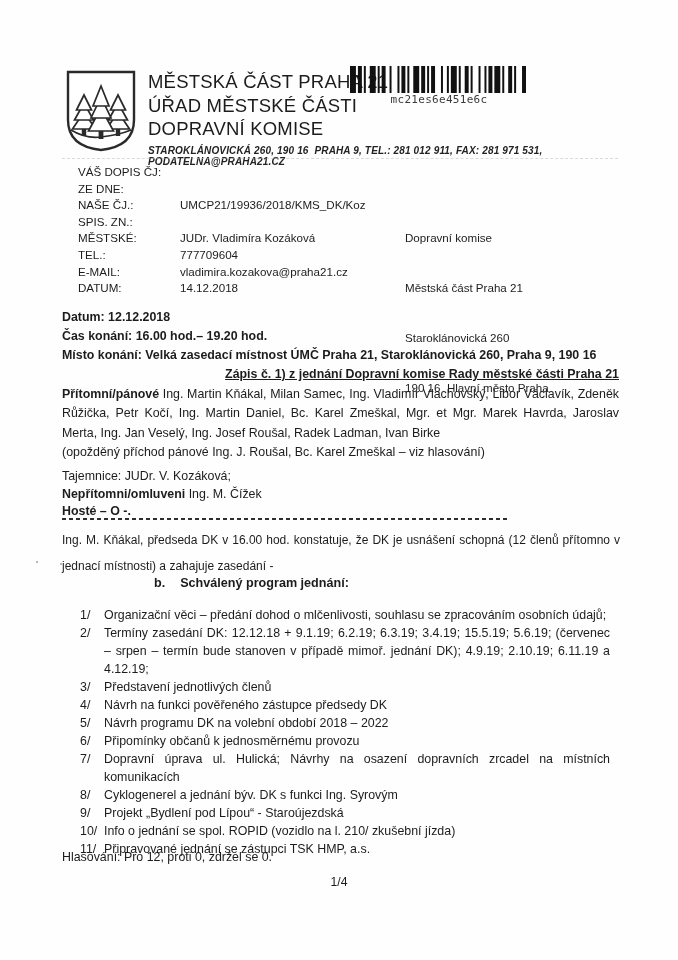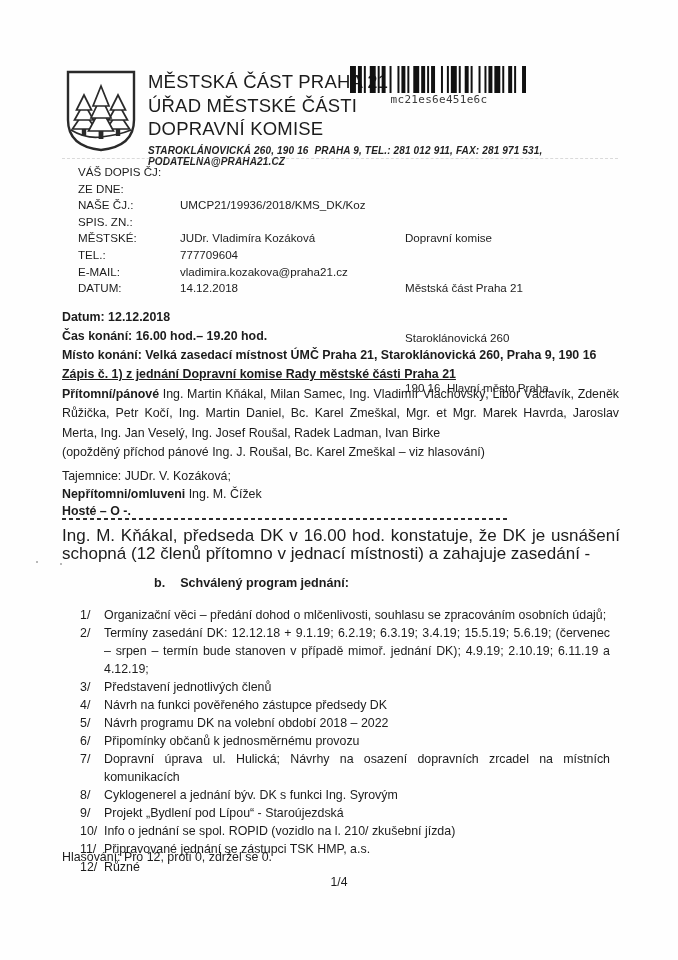--- a/index.html
+++ b/index.html
@@ -20,29 +20,29 @@
   .barcode-text { font-size:11px; text-align:center; color:#3a3a3a; margin-top:0; font-family:"DejaVu Sans Mono", monospace; letter-spacing:.3px;}
   
   .faint-rule { position:absolute; top:158px; left:62px; width:556px; border-top:1.5px dashed #bdbdbd; opacity:.55; }
   
   .ref-block { position:absolute; top:164px; left:78px; font-size:11.6px; line-height:16.6px; }
   .ref-label { display:inline-block; width:102px; white-space:pre; }
   .ref-value { white-space:pre; }
   .addressee { position:absolute; top:197px; left:405px; font-size:11.6px; line-height:16.6px; white-space:pre; }
   
   .meeting { position:absolute; top:308px; left:62px; width:557px; font-weight:700; font-size:12.4px; line-height:19px; }
-  .meeting-title { text-align:left; text-decoration:underline; margin-top:0; }
+  .meeting-title { text-align:right; text-decoration:underline; margin-top:0; }
   
   .attendees { position:absolute; top:385px; left:62px; width:557px; font-size:12.4px; line-height:19.4px; text-align:justify; }
   .bold { font-weight:700; }
   .pre { white-space:pre-wrap; }
   .roles { position:absolute; top:468px; left:62px; font-size:12.4px; line-height:17.6px; }
   .dashed-sep { position:absolute; top:518px; left:62px; width:447px; height:2px;
     background:repeating-linear-gradient(90deg,#2e2e2e 0 4px,transparent 4px 7px); }
-  .opening { position:absolute; top:527px; left:62px; width:558px; font-size:17px; line-height:18px; text-align:justify; }
+  .opening { position:absolute; top:527px; left:62px; width:558px; font-size:12px; line-height:26px; text-align:justify; }
   .speck { position:absolute; top:561px; left:36px; width:26px; height:4px; opacity:.55; }
   .speck i { position:absolute; width:2px; height:2px; background:#555; border-radius:50%; }
   .speck i:nth-child(1){ left:0; top:0; }
   .speck i:nth-child(2){ left:24px; top:2px; }
   
   .prog-head { position:absolute; top:576px; left:146px; font-size:12.6px; font-weight:700;margin-left:8px; }
   .prog-head .letter { margin-right:15px; }
   .prog-list { position:absolute; top:606px; left:80px; width:530px; font-size:12.4px; }
   .prog-item { display:flex; line-height:18px; }
   .prog-num { flex:none; width:24px; }
@@ -206,23 +206,19 @@
         <span class="prog-txt">Projekt „Bydlení pod Lípou“ - Staroújezdská</span>
       </div>
     <div class="prog-item">
         <span class="prog-num">10/</span>
         <span class="prog-txt">Info o jednání se spol. ROPID  (vozidlo na l. 210/ zkušební jízda)</span>
       </div>
     <div class="prog-item">
         <span class="prog-num">11/</span>
         <span class="prog-txt">Připravované jednání se zástupci TSK HMP, a.s.</span>
       </div>
-    <div class="prog-item">
-        <span class="prog-num">12/</span>
-        <span class="prog-txt">Různé</span>
-      </div>
   </div>
 
   <div class="voting">Hlasování: Pro 12, proti 0, zdržel se 0.</div>
 
   <div class="page-num">1/4</div>
 
 </div>
 
 </body></html>

